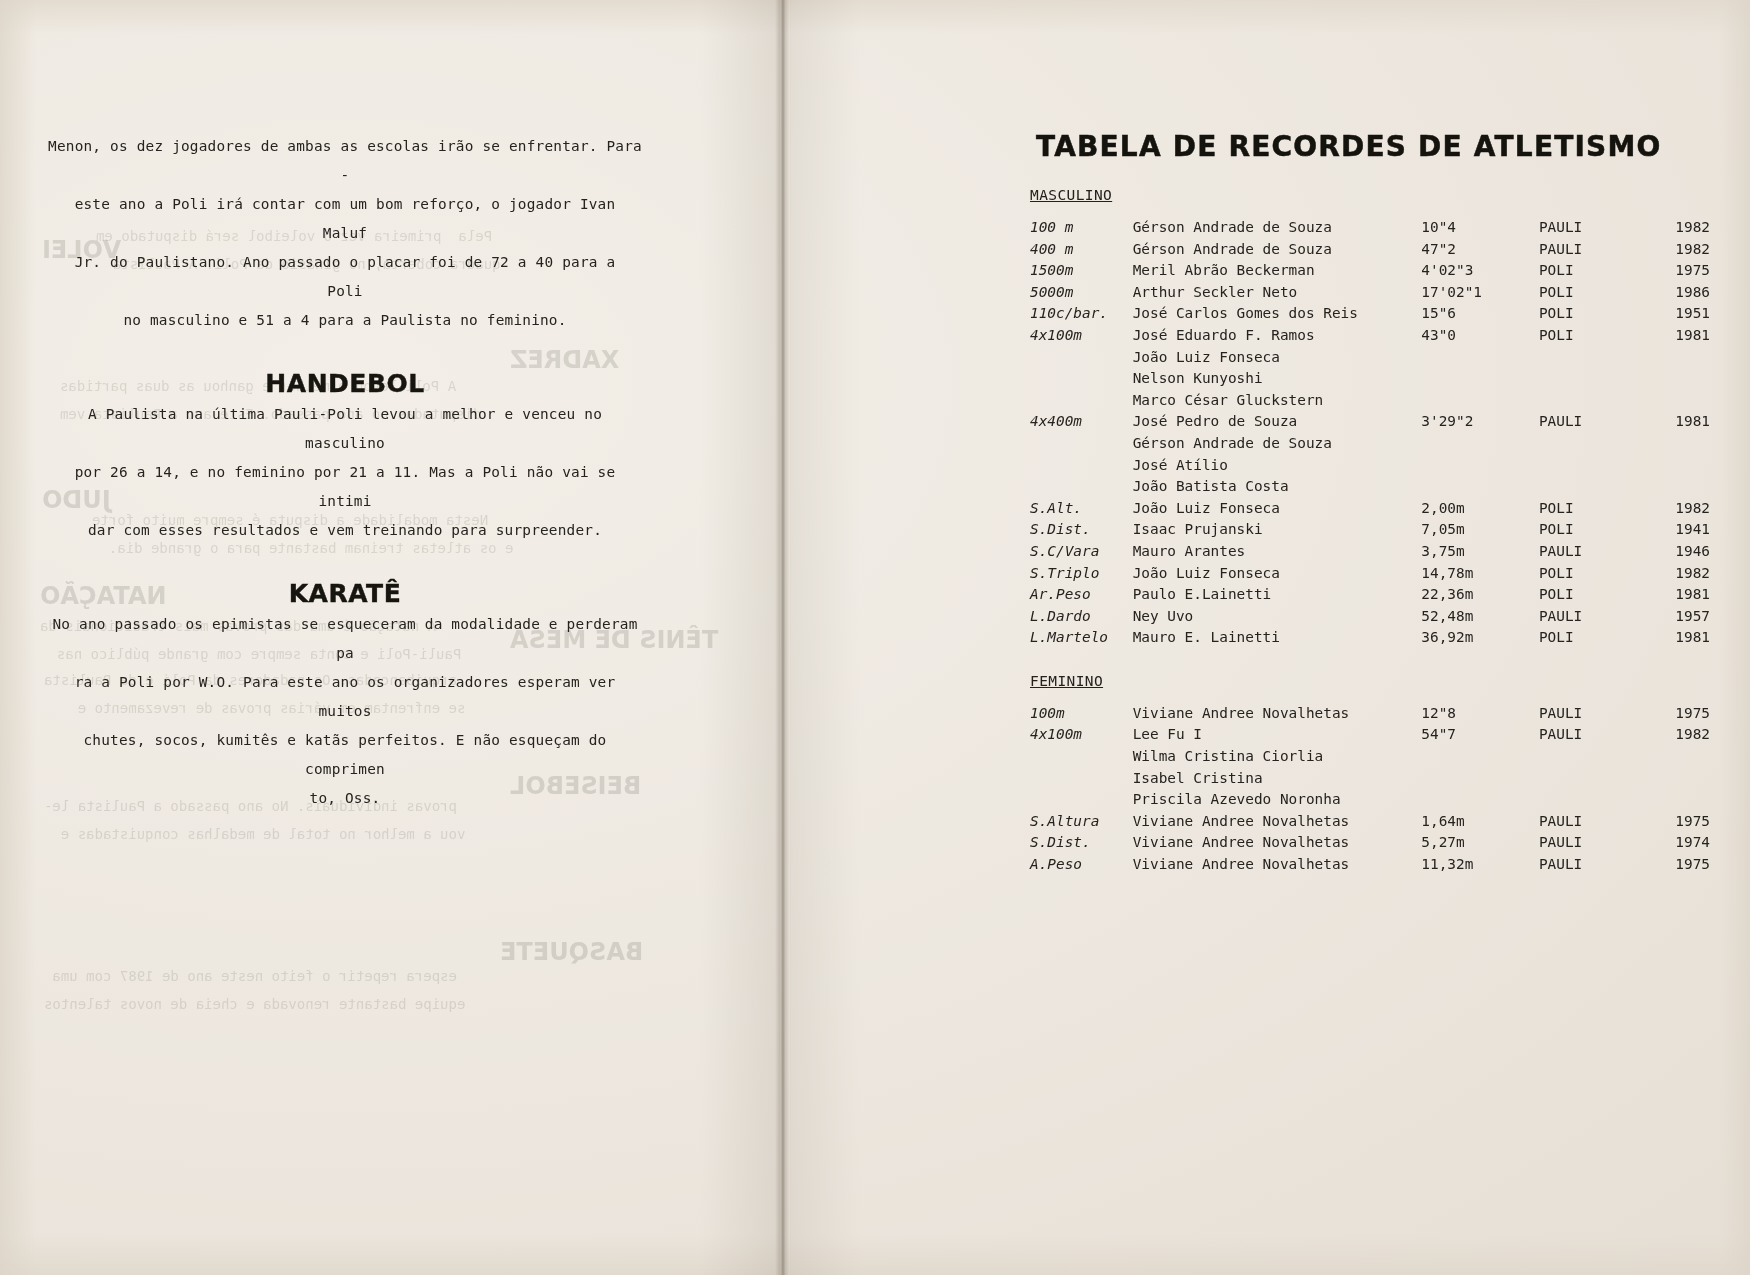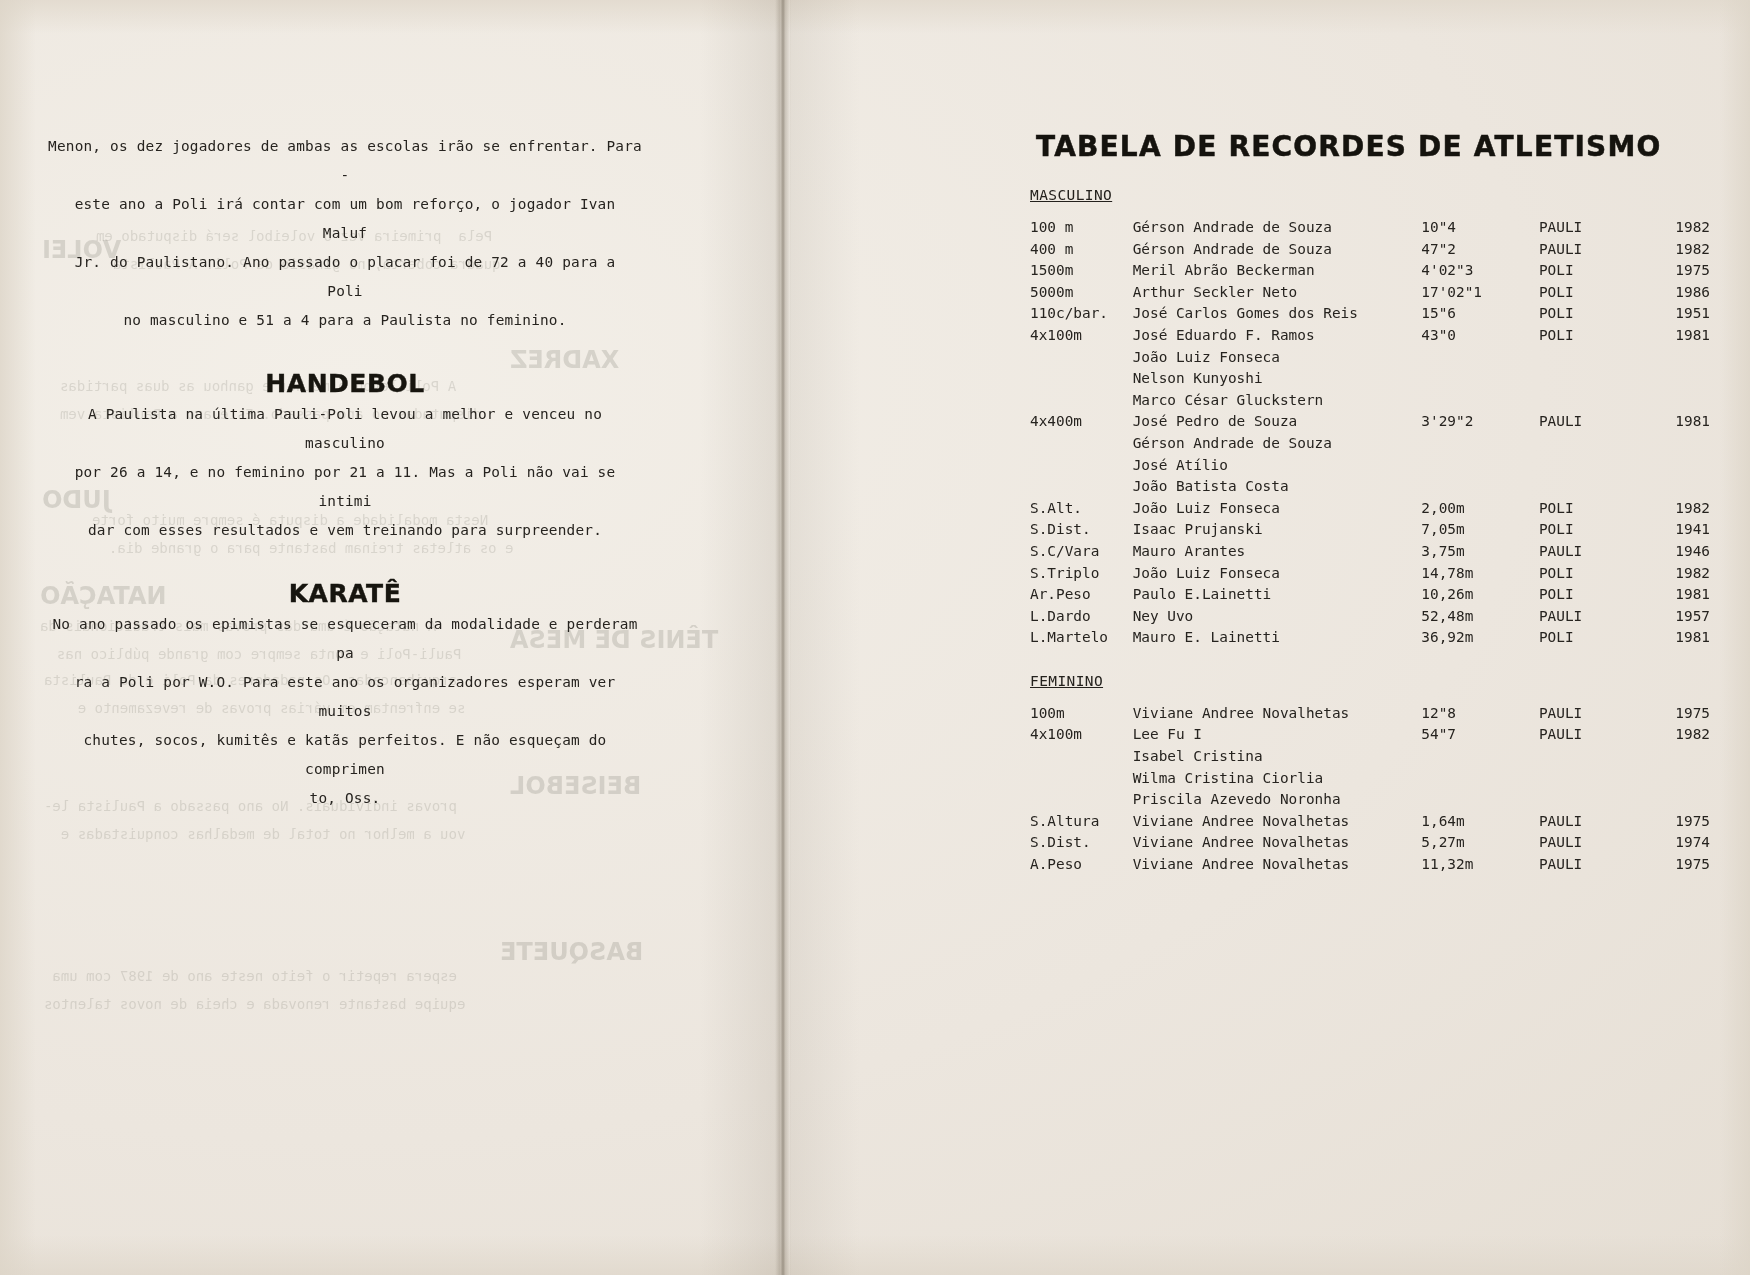--- a/index.html
+++ b/index.html
@@ -152,21 +152,21 @@
     font-size: 14.4px;
     line-height: 21.6px;
     color: #26231f;
     width: 100%;
   }
   table.records td {
     padding: 0 0 0 0;
     vertical-align: top;
     white-space: pre;
   }
-  td.ev    { width: 96px; }
+  td.ev    { width: 96px; font-style: italic; }
   td.nm    { width: 270px; }
   td.mk    { width: 110px; text-align: left; }
   td.tm    { width: 90px; }
   td.yr    { width: 70px; text-align: right; }
   tr.cont td { padding-top: 0; }
 
   .title-wrap { margin-bottom: 16px; }
 </style>
 </head>
 <body>
@@ -348,21 +348,21 @@
             <tr>
               <td class="ev">S.Triplo</td>
               <td class="nm">João Luiz Fonseca</td>
               <td class="mk">14,78m</td>
               <td class="tm">POLI</td>
               <td class="yr">1982</td>
             </tr>
             <tr>
               <td class="ev">Ar.Peso</td>
               <td class="nm">Paulo E.Lainetti</td>
-              <td class="mk">10,26m</td>
+              <td class="mk">22,36m</td>
               <td class="tm">POLI</td>
               <td class="yr">1981</td>
             </tr>
             <tr>
               <td class="ev">L.Dardo</td>
               <td class="nm">Ney Uvo</td>
               <td class="mk">52,48m</td>
               <td class="tm">PAULI</td>
               <td class="yr">1957</td>
             </tr>
@@ -387,28 +387,28 @@
             </tr>
             <tr>
               <td class="ev">4x100m</td>
               <td class="nm">Lee Fu I</td>
               <td class="mk">54"7</td>
               <td class="tm">PAULI</td>
               <td class="yr">1982</td>
             </tr>
             <tr class="cont">
               <td class="ev"></td>
+              <td class="nm">Wilma Cristina Ciorlia</td>
+              <td class="mk"></td>
+              <td class="tm"></td>
+              <td class="yr"></td>
+            </tr>
+            <tr class="cont">
+              <td class="ev"></td>
               <td class="nm">Isabel Cristina</td>
-              <td class="mk"></td>
-              <td class="tm"></td>
-              <td class="yr"></td>
-            </tr>
-            <tr class="cont">
-              <td class="ev"></td>
-              <td class="nm">Wilma Cristina Ciorlia</td>
               <td class="mk"></td>
               <td class="tm"></td>
               <td class="yr"></td>
             </tr>
             <tr class="cont">
               <td class="ev"></td>
               <td class="nm">Priscila Azevedo Noronha</td>
               <td class="mk"></td>
               <td class="tm"></td>
               <td class="yr"></td>

